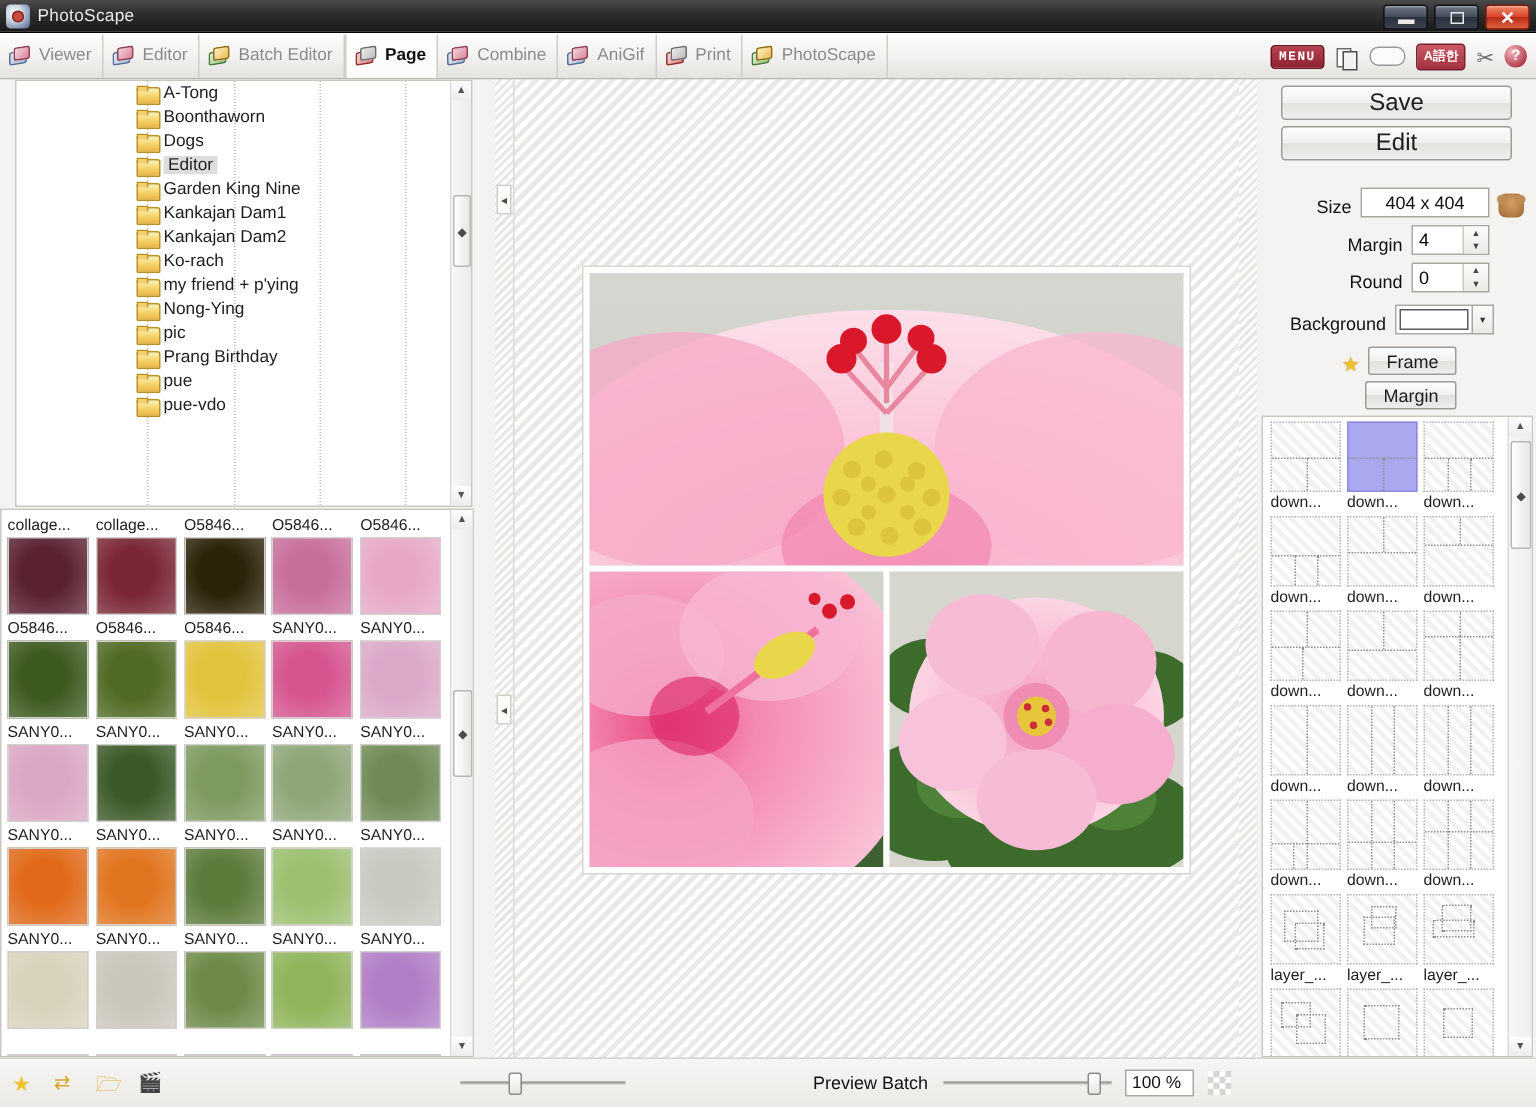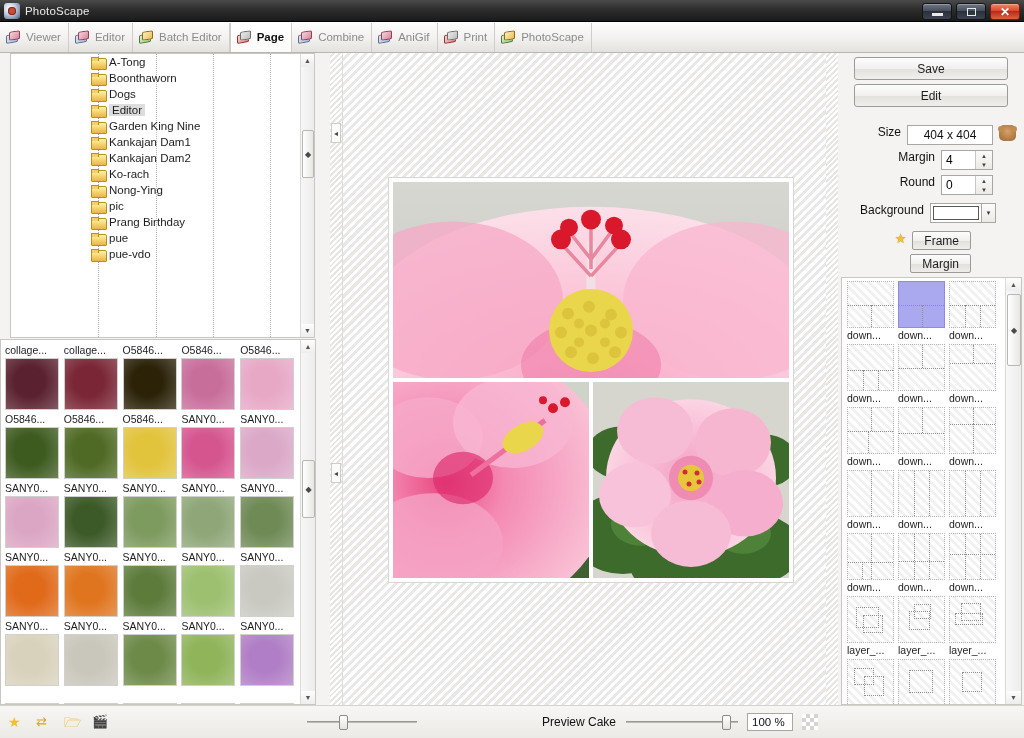--- a/index.html
+++ b/index.html
@@ -163,23 +163,23 @@
   }
   .cell{ background:#ddd; overflow:hidden; position:relative; }
   .cell.top{ height:198px; }
   .bottomrow{ flex:1; display:flex; gap:4px; }
   .bottomrow .cell{ flex:1; }
 
   
   .bigbtn{
     margin:4px 16px; height:23px; border:1px solid #9d9b96; border-radius:3px;
     background:linear-gradient(180deg,#fdfdfd 0%,#f1f0ee 50%,#e3e1dd 51%,#f0efed 100%);
-    display:flex;align-items:center;justify-content:center; font-size:12px; color:#1d1d1d;
-  }
-  .frm{ display:flex; align-items:flex-start; justify-content:flex-end; margin:5px 8px 0 14px; gap:6px; }
+    display:flex;align-items:center;justify-content:center; font-size:16px; color:#1d1d1d;
+  }
+  .frm{ display:flex; align-items:flex-end; justify-content:flex-end; margin:5px 8px 0 14px; gap:6px; }
   .frm .lab{ font-size:12px; color:#111; }
   .txtbox{
     height:20px; border:1px solid #a9a7a2; background:#fff; display:flex;
     align-items:center; justify-content:center; font-size:12px; color:#111;
   }
   .spin{ display:flex; border:1px solid #a9a7a2; background:#fff; height:20px; }
   .spin .val{ width:33px; padding-left:4px; display:flex;align-items:center; font-size:12px; }
   .spin .arrows{ width:17px; border-left:1px solid #c9c7c2;
     background:linear-gradient(180deg,#fbfbfa,#eceae6); display:flex;flex-direction:column; }
   .spin .arrows span{ flex:1; display:flex;align-items:center;justify-content:center; font-size:6px; color:#444; }
@@ -305,20 +305,28 @@
       <span>Print</span>
     </div>
     <div class="mode">
       <span class="mic g">
           <i class="a"></i>
           <i class="b"></i>
         </span>
       <span>PhotoScape</span>
     </div>
 
+    <div class="right-tools">
+      <div class="menu-pill">MENU</div>
+      <div class="mini-ico ico-copy"></div>
+      <div class="ico-blank"></div>
+      <div class="lang-pill">A語한</div>
+      <div class="ico-wrench">✂</div>
+      <div class="ico-help">?</div>
+    </div>
   </div>
 
   <div class="leftcol">
 
     <div class="tree">
       <div class="tree-guides">
         <i style="left:87px"></i>
           <i style="left:145px"></i>
           <i style="left:202px"></i>
           <i style="left:259px"></i>
@@ -349,20 +357,24 @@
             <span class="folder"></span>
             <span class="tlabel">Kankajan Dam1</span>
           </div>
           <div class="trow">
             <span class="folder"></span>
             <span class="tlabel">Kankajan Dam2</span>
           </div>
           <div class="trow">
             <span class="folder"></span>
             <span class="tlabel">Ko-rach</span>
+          </div>
+          <div class="trow">
+            <span class="folder"></span>
+            <span class="tlabel">my friend + p'ying</span>
           </div>
           <div class="trow">
             <span class="folder"></span>
             <span class="tlabel">Nong-Ying</span>
           </div>
           <div class="trow">
             <span class="folder"></span>
             <span class="tlabel">pic</span>
           </div>
           <div class="trow">
@@ -934,21 +946,21 @@
     <span class="sb-ico" style="color:#f2c12e;font-size:14px;line-height:18px;">★</span>
     <span class="sb-ico" style="color:#d6a62f;font-size:13px;line-height:18px;">⇄</span>
     <span class="sb-ico" style="color:#e0b53f;font-size:14px;line-height:18px;">🗁</span>
     <span class="sb-ico" style="color:#c99a2e;font-size:13px;line-height:18px;">🎬</span>
 
     <span class="slider" style="width:110px;margin-left:195px">
       <span class="track" style="width:100%"></span>
       <span class="knob" style="left:32px"></span>
     </span>
 
-    <span style="margin-left:125px;font-size:12px;color:#111">Preview Cake</span>
+    <span style="margin-left:125px;font-size:12px;color:#111">Preview Batch</span>
     <span class="slider" style="width:112px;margin-left:10px">
       <span class="track" style="width:100%"></span>
       <span class="knob" style="left:96px"></span>
     </span>
     <span class="zoombox" style="margin-left:9px">100 %</span>
     <span class="checker" style="margin-left:9px"></span>
   </div>
 
 </div>
 

